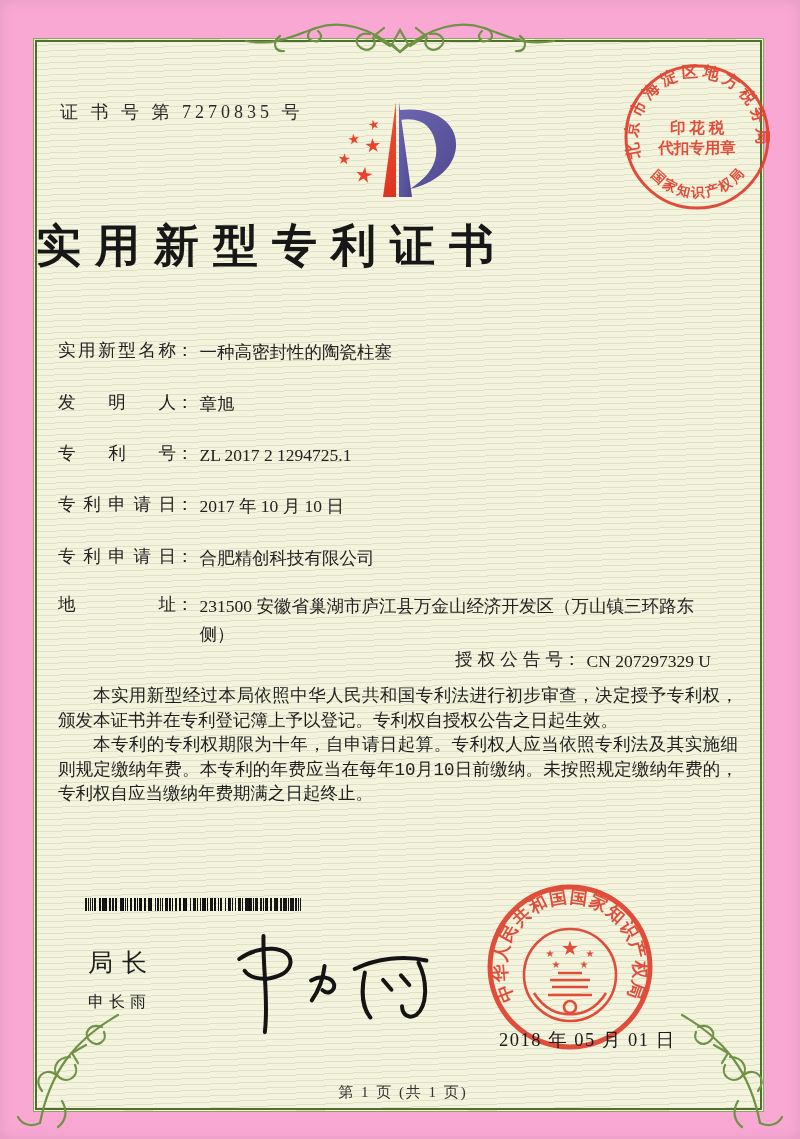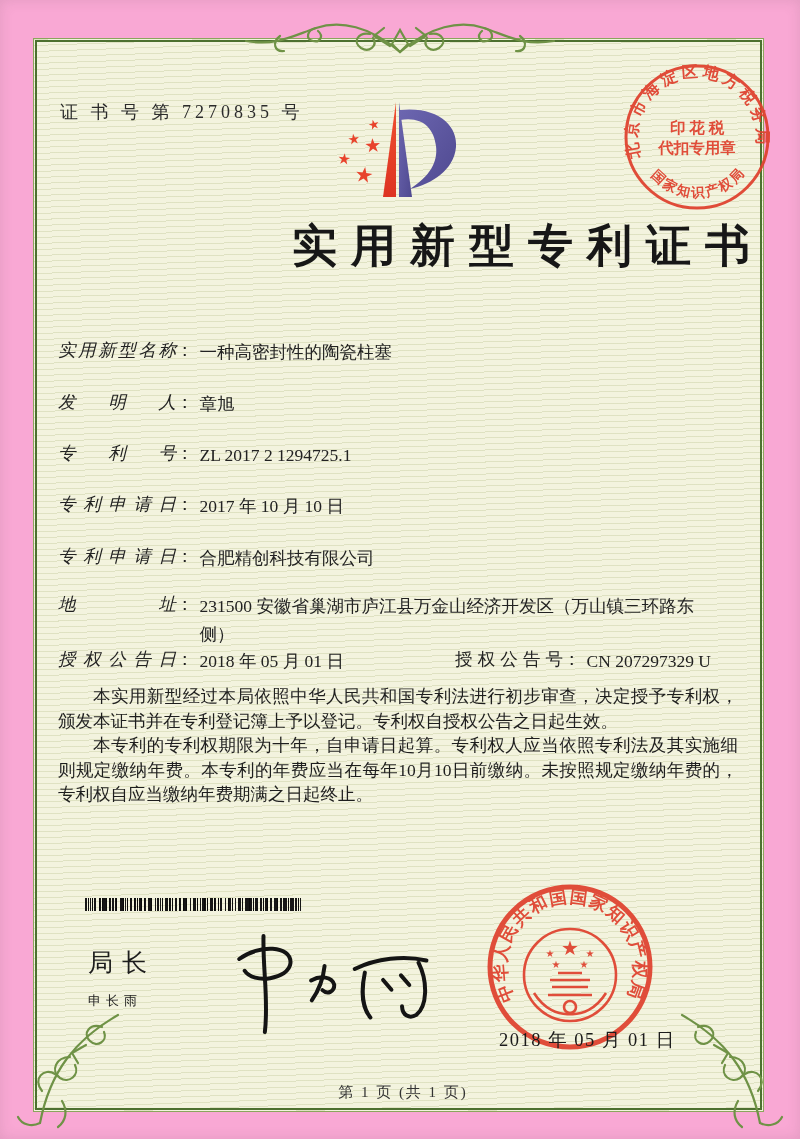--- a/index.html
+++ b/index.html
@@ -9,38 +9,38 @@
   
   .frame{position:absolute;left:33px;top:38px;right:36px;bottom:27px;
          border:1px solid #8ba55c;
          background:
            repeating-linear-gradient(178deg, rgba(170,180,120,.28) 0 1px, rgba(0,0,0,0) 1px 6px),
            #f3f3de;}
   .frame::after{content:"";position:absolute;inset:1px;border:2px solid #4d7030;pointer-events:none;}
   .green{stroke:#6f9246;fill:none;stroke-width:2.2;stroke-linecap:round;}
   .abs{position:absolute;}
   .cert-no{left:60px;top:100px;font-size:18px;letter-spacing:4px;color:#2b2b2b;}
-  .title{left:36px;right:36px;top:216px;text-align:right;font-size:45px;font-weight:900;
+  .title{left:36px;right:36px;top:216px;text-align:left;font-size:45px;font-weight:900;
          letter-spacing:14px;color:#171717;}
   .frow{left:58px;font-size:17.5px;color:#222;}
-  .flabel{display:inline-block;width:118px;text-align:justify;text-align-last:justify;vertical-align:top;font-style:italic;}
+  .flabel{display:inline-block;width:118px;text-align:justify;text-align-last:justify;vertical-align:top;}
   .fcolon{vertical-align:top;}
   .fvalue{display:inline-block;margin-left:6px;max-width:530px;line-height:1.62;vertical-align:top;
           font-family:"Liberation Serif","DejaVu Serif",serif;}
   .flabel2{display:inline-block;width:108px;text-align:justify;text-align-last:justify;vertical-align:top;font-family:Liberation Serif, serif;}
   .paras{left:58px;right:62px;top:684px;font-size:17.5px;line-height:24.5px;color:#1e1e1e;
          text-align:justify;}
-  .paras p{margin:0;text-indent:2em;}
+  .paras p{margin:0;text-indent:2em;font-family:Liberation Mono, monospace;}
   .barcode{left:85px;top:898px;width:216px;height:13px;
      background:
        repeating-linear-gradient(90deg,#161616 0 1.5px,rgba(0,0,0,0) 1.5px 5px),
        repeating-linear-gradient(90deg,#161616 0 2px,rgba(0,0,0,0) 2px 9px),
        repeating-linear-gradient(90deg,#0a0a0a 0 1px,rgba(0,0,0,0) 1px 3.5px);}
   .director{left:88px;top:946px;font-size:25px;letter-spacing:9px;color:#1c1c1c;}
-  .director2{left:88px;top:992px;font-size:13px;letter-spacing:5px;color:#1c1c1c;}
+  .director2{left:88px;top:992px;font-size:16px;letter-spacing:5px;color:#1c1c1c;}
   .seal-date{left:499px;top:1027px;font-size:18.5px;letter-spacing:1.5px;color:#1b1b1b;z-index:5;}
   .footer{left:36px;right:36px;top:1083px;text-align:center;font-size:15px;letter-spacing:2px;color:#333;padding-left:6px;}
   svg text{font-family:"Liberation Serif","DejaVu Serif",serif;}
 </style>
 </head>
 <body>
 
 <div class="page">
 
   <div class="frame"></div>
@@ -142,23 +142,20 @@
   <div class="abs frow" style="top:492px;">
     <span class="flabel">专利申请日</span><span class="fcolon">：</span><span class="fvalue">2017 年 10 月 10 日</span>
   </div>
   <div class="abs frow" style="top:544px;">
     <span class="flabel">专利申请日</span><span class="fcolon">：</span><span class="fvalue">合肥精创科技有限公司</span>
   </div>
   <div class="abs frow" style="top:592px;">
     <span class="flabel">地址</span><span class="fcolon">：</span><span class="fvalue" style="max-width:505px;">231500 安徽省巢湖市庐江县万金山经济开发区（万山镇三环路东侧）</span>
   </div>
 
-  <div class="abs frow" style="top:647px;">
-    <span class="flabel">授权公告日</span><span class="fcolon">：</span><span class="fvalue">2018 年 05 月 01 日</span>
-  </div>
   <div class="abs frow" style="top:647px;left:455px;">
     <span class="flabel2">授权公告号</span><span class="fcolon">：</span><span class="fvalue">CN 207297329 U</span>
   </div>
 
   <div class="abs paras">
     <p>本实用新型经过本局依照中华人民共和国专利法进行初步审查，决定授予专利权，颁发本证书并在专利登记簿上予以登记。专利权自授权公告之日起生效。</p>
     <p>本专利的专利权期限为十年，自申请日起算。专利权人应当依照专利法及其实施细则规定缴纳年费。本专利的年费应当在每年10月10日前缴纳。未按照规定缴纳年费的，专利权自应当缴纳年费期满之日起终止。</p>
   </div>
 
   <div class="abs barcode"></div>

